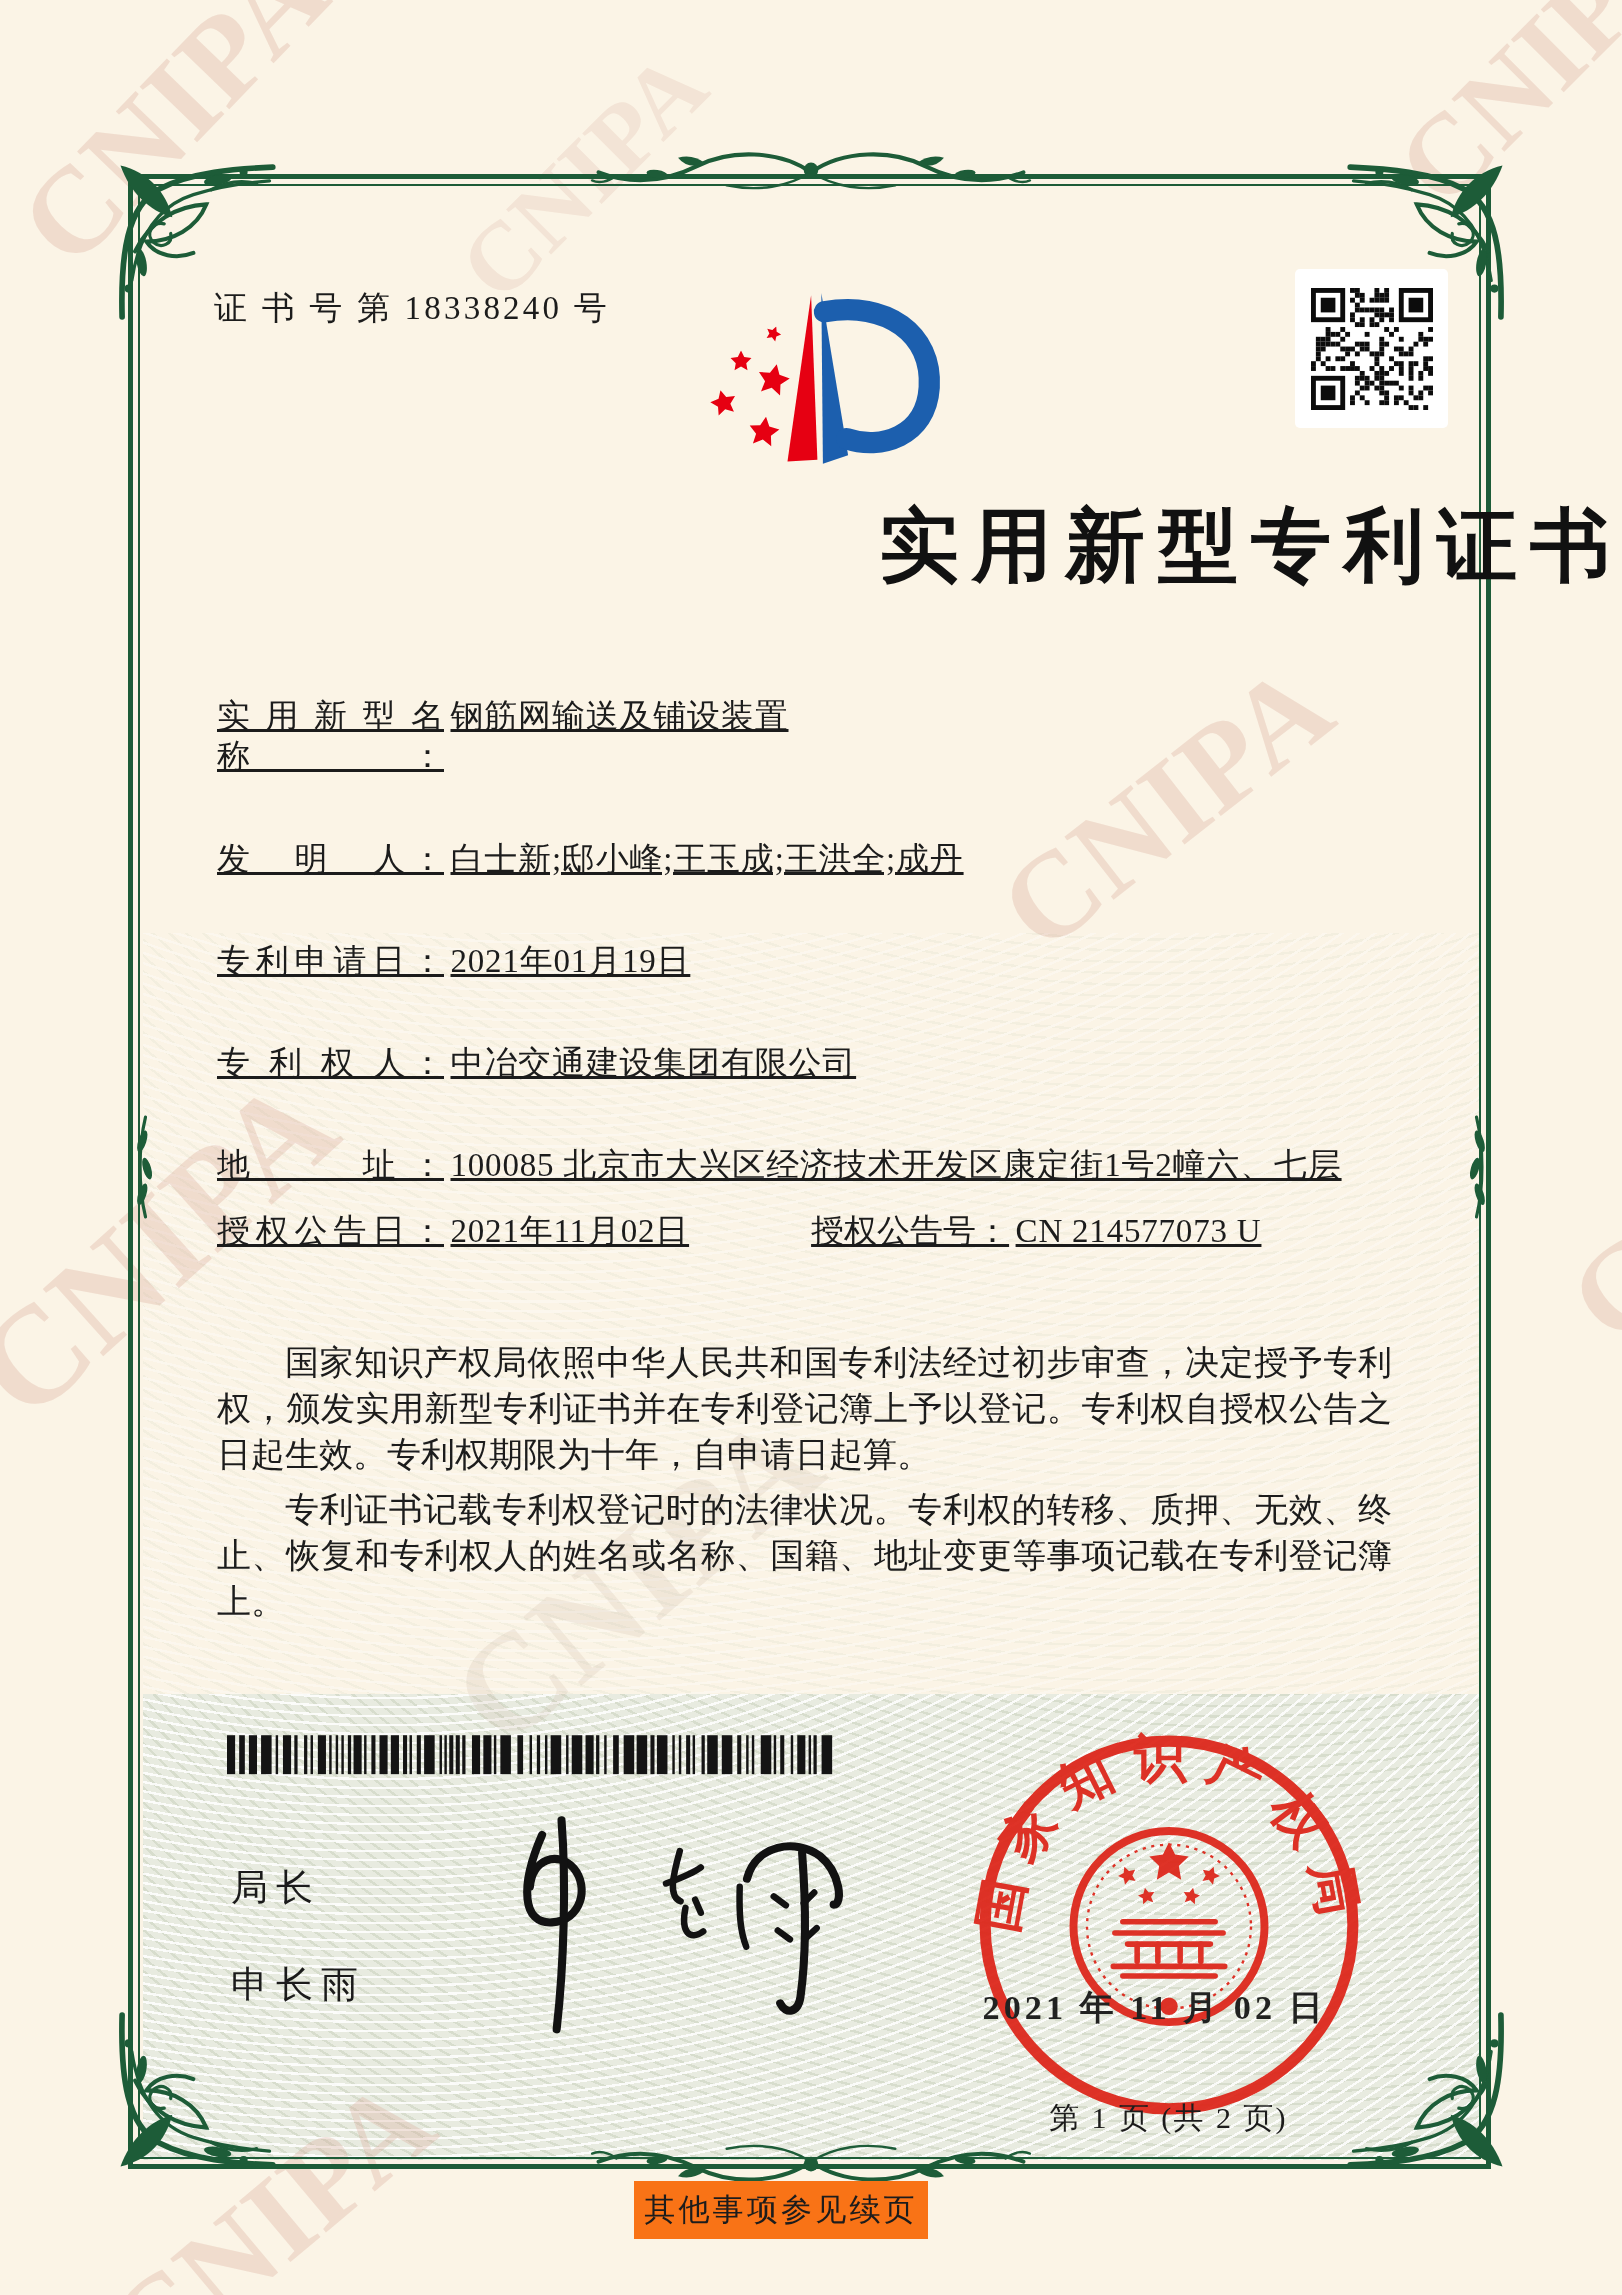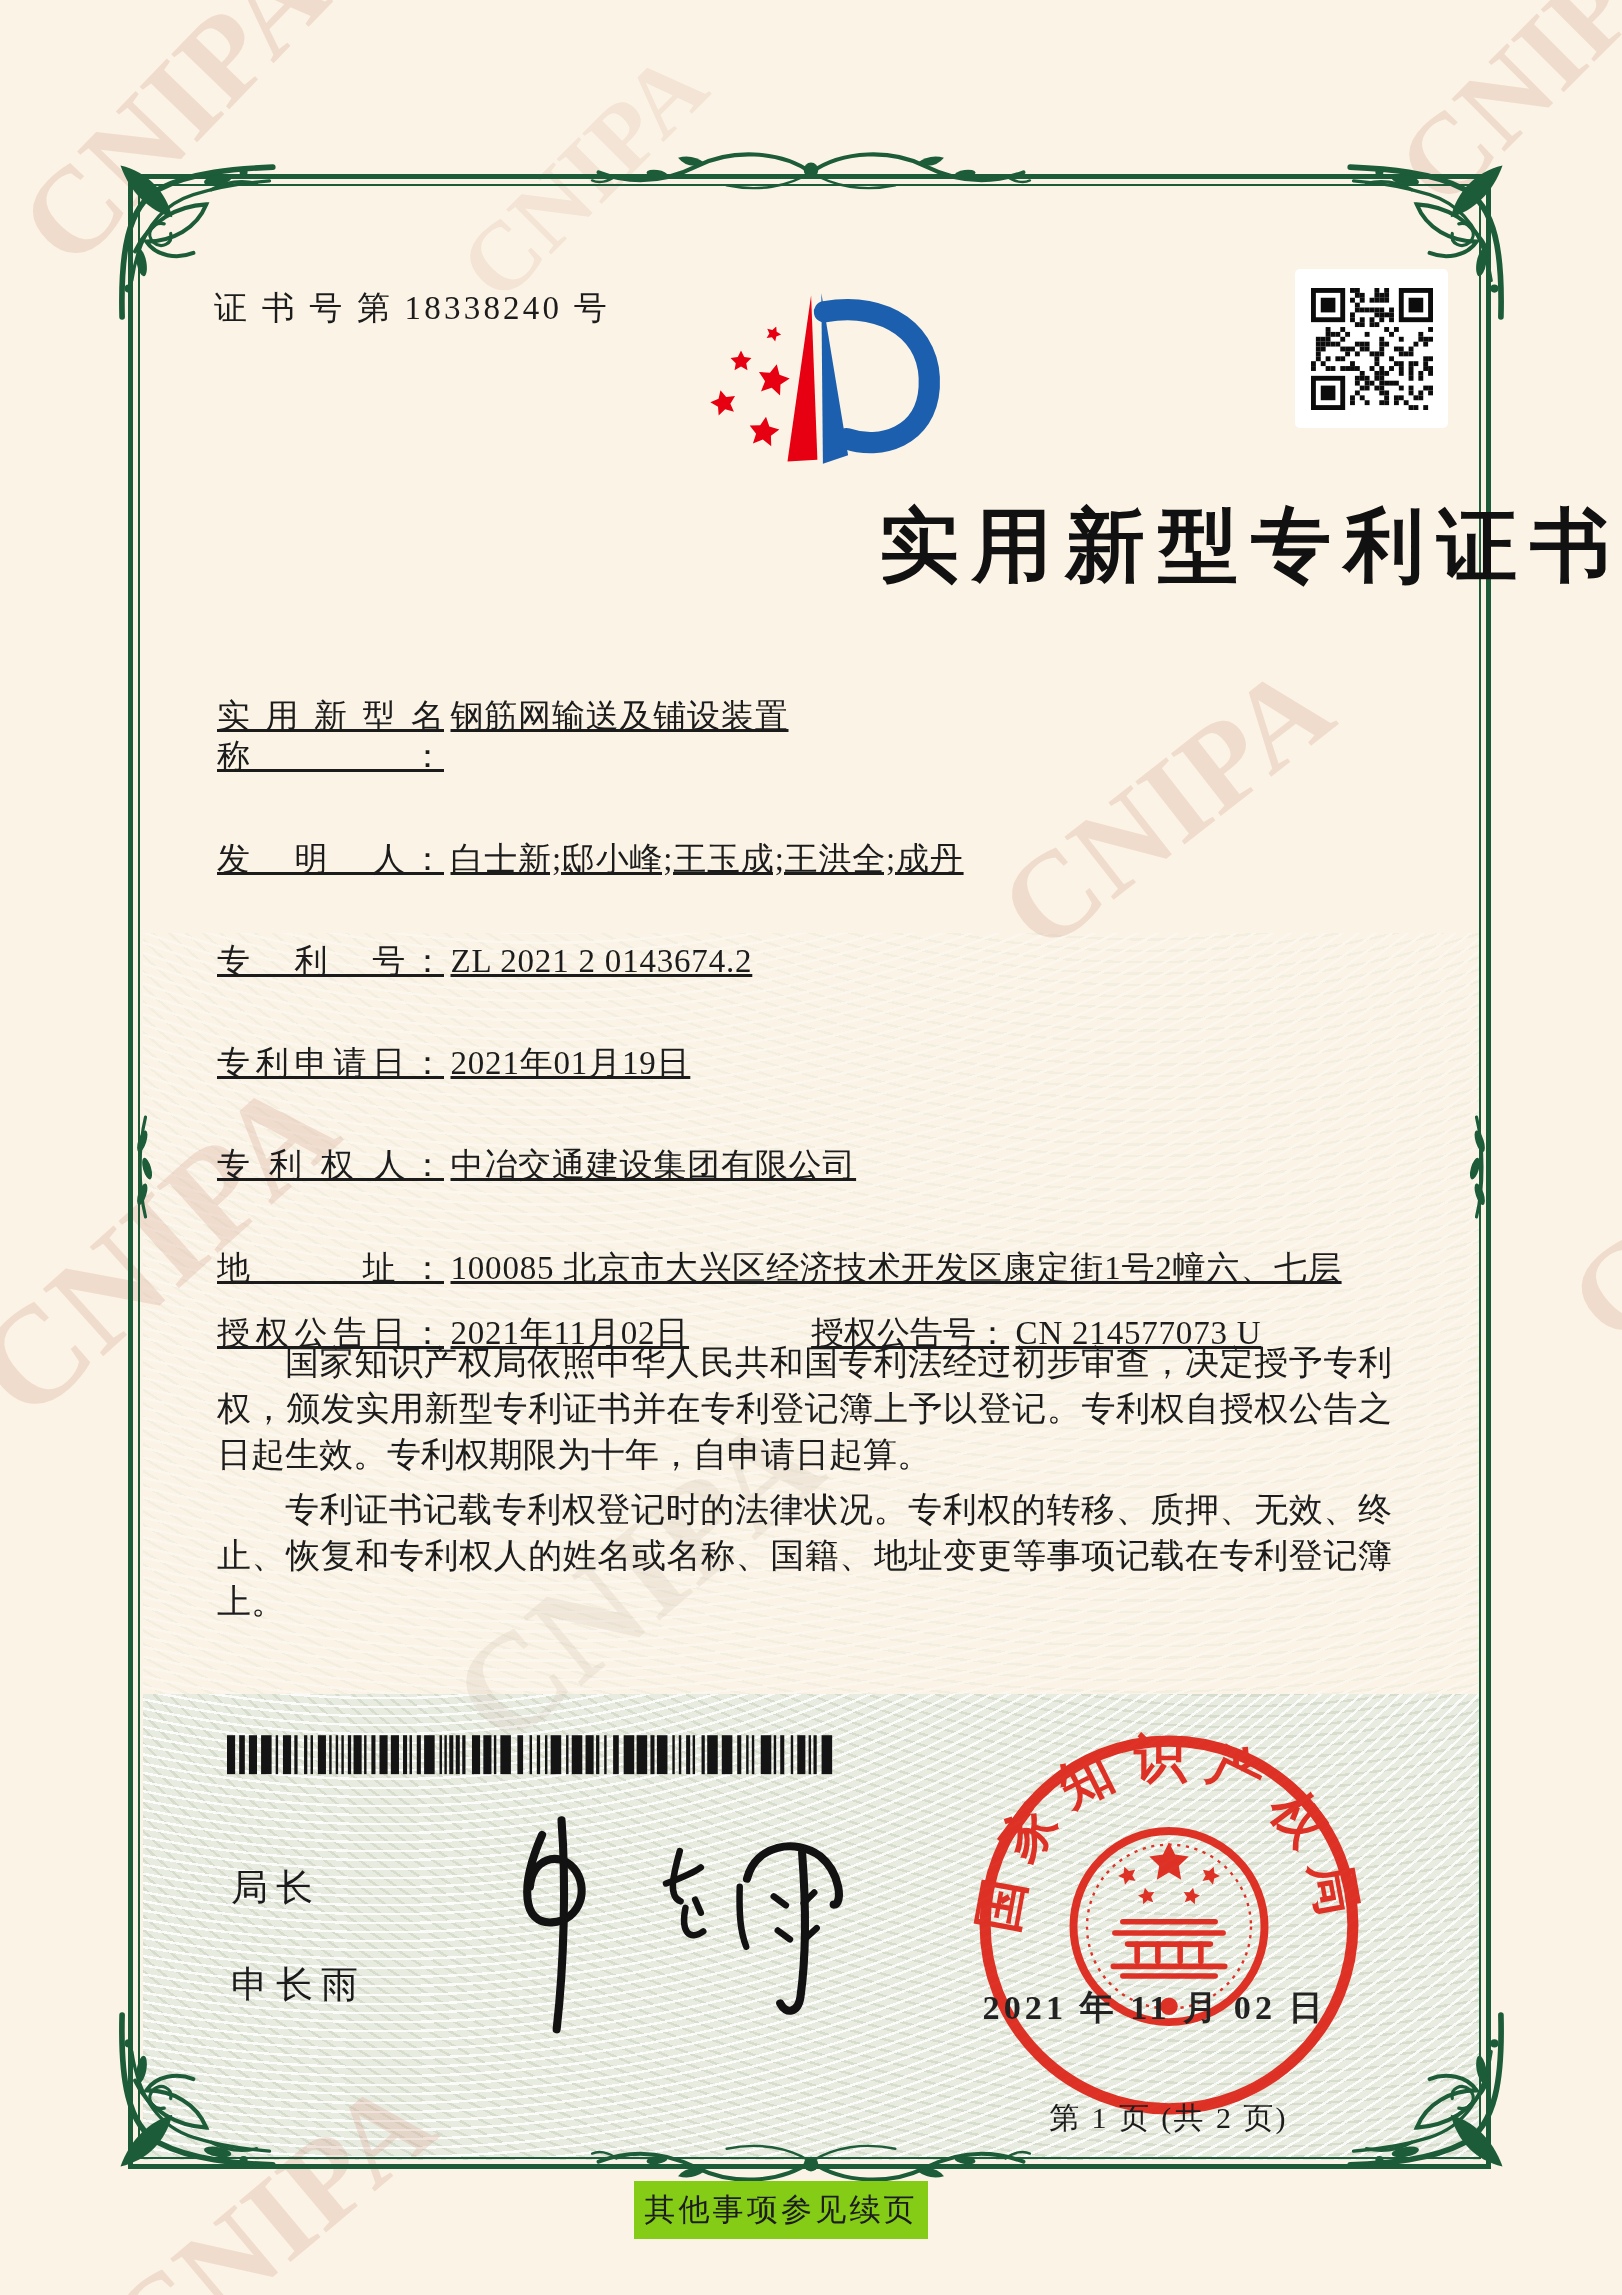--- a/index.html
+++ b/index.html
@@ -41,21 +41,21 @@
             line-height:1.36;text-align:justify;}
   .bodytext p{margin:0 16px 8px 0;text-indent:2em;}
   .barcode{position:absolute;left:227px;top:1735px;}
   .officer{position:absolute;left:231px;font-family:"Liberation Sans","DejaVu Sans",sans-serif;
            font-size:37px;letter-spacing:8px;color:#1b1b1b;}
   .officer.t1{top:1863px;}
   .officer.t2{top:1960px;}
   .signature{position:absolute;left:438px;top:1809px;}
   .seal{position:absolute;left:970px;top:1726px;opacity:.93;}
   .pagefoot{position:absolute;left:0;top:2098px;width:1288px;text-align:right;font-size:30px;letter-spacing:2.4px;}
-  .notestrip{position:absolute;left:634px;top:2181px;width:294px;height:58px;background:#84cc16;
+  .notestrip{position:absolute;left:634px;top:2181px;width:294px;height:58px;background:#f97316;
              display:flex;align-items:center;justify-content:center;}
   .notestrip span{font-size:31px;letter-spacing:3.2px;}
 </style>
 </head>
 <body>
 
 <div class="page">
 
   <div class="waves waves-faint"></div>
   <div class="waves waves-strong"></div>
@@ -355,24 +355,20 @@
   <div class="fields">
     <div class="frow">
       <span class="flabel">实用新型名称：</span>
       <span class="fvalue">钢筋网输送及铺设装置</span>
     </div>
     <div class="frow">
       <span class="flabel">发　明　人：</span>
       <span class="fvalue">白士新;邸小峰;王玉成;王洪全;成丹</span>
     </div>
     <div class="frow">
-      <span class="flabel">专　利　号：</span>
-      <span class="fvalue">ZL 2021 2 0143674.2</span>
-    </div>
-    <div class="frow">
       <span class="flabel">专利申请日：</span>
       <span class="fvalue">2021年01月19日</span>
     </div>
     <div class="frow">
       <span class="flabel">专 利 权 人：</span>
       <span class="fvalue">中冶交通建设集团有限公司</span>
     </div>
     <div class="frow tight">
       <span class="flabel">地　　址：</span>
       <span class="fvalue addr-value">100085 北京市大兴区经济技术开发区康定街1号2幢六、七层</span>

